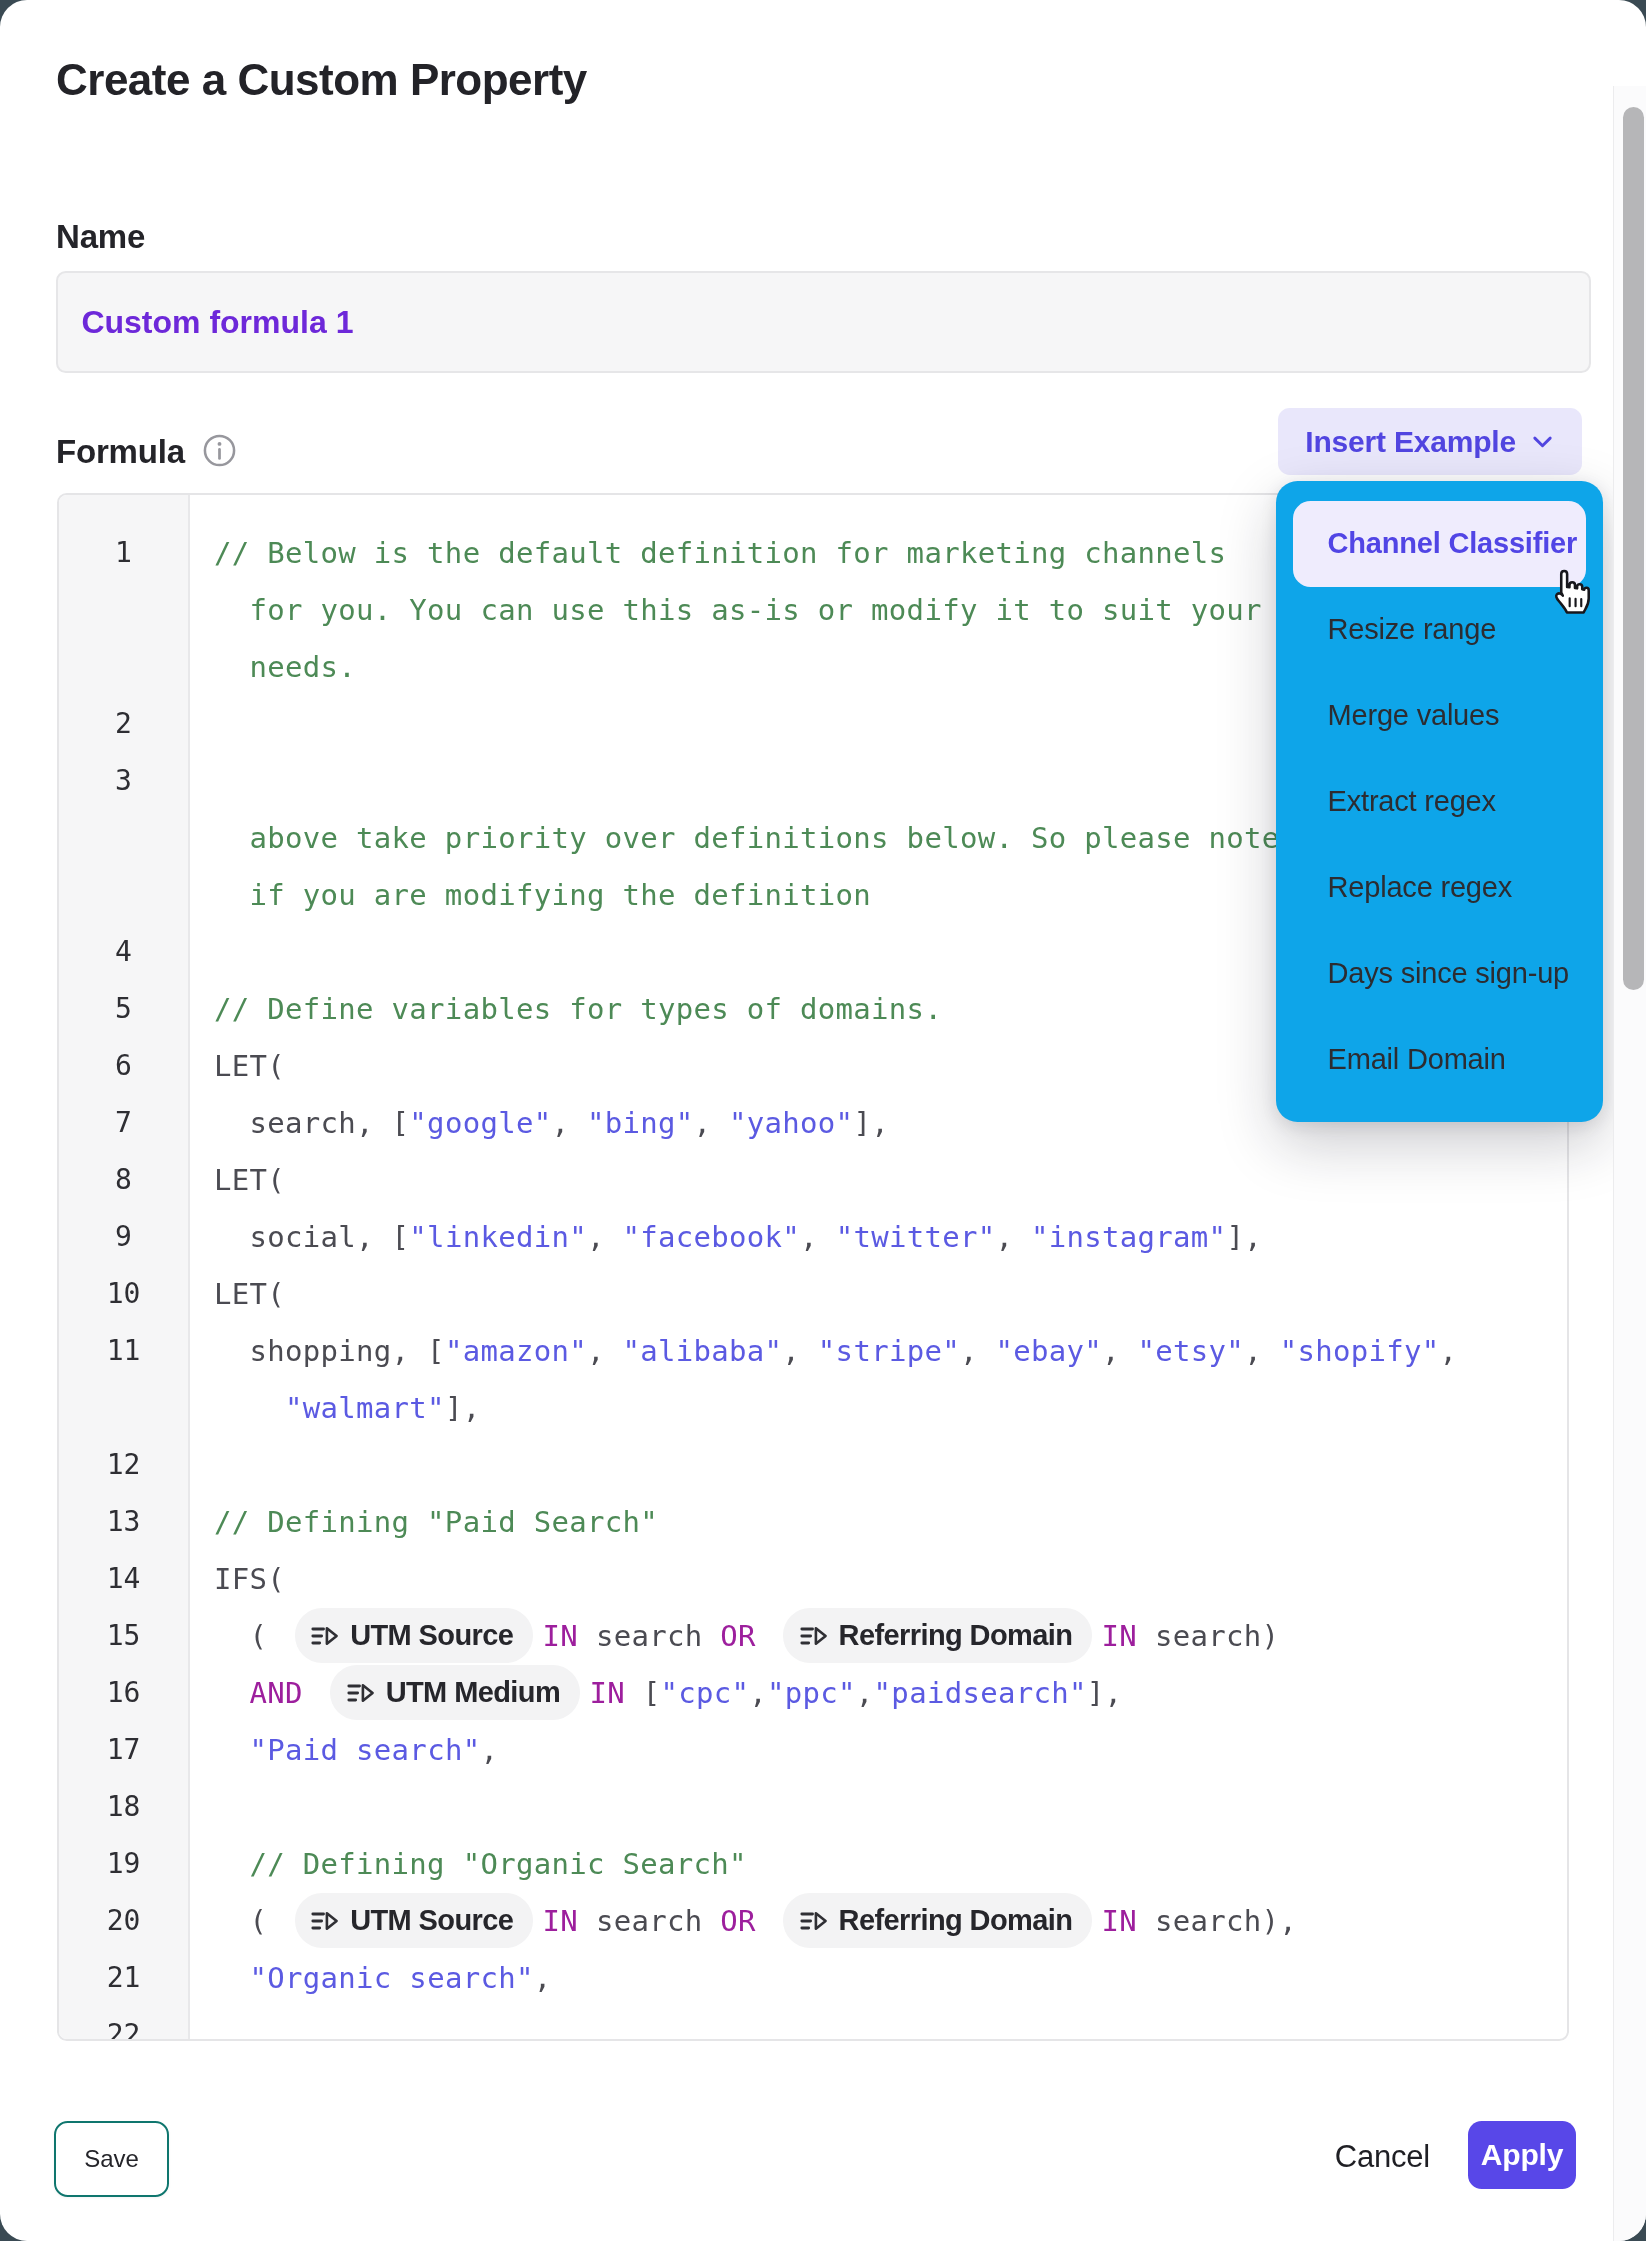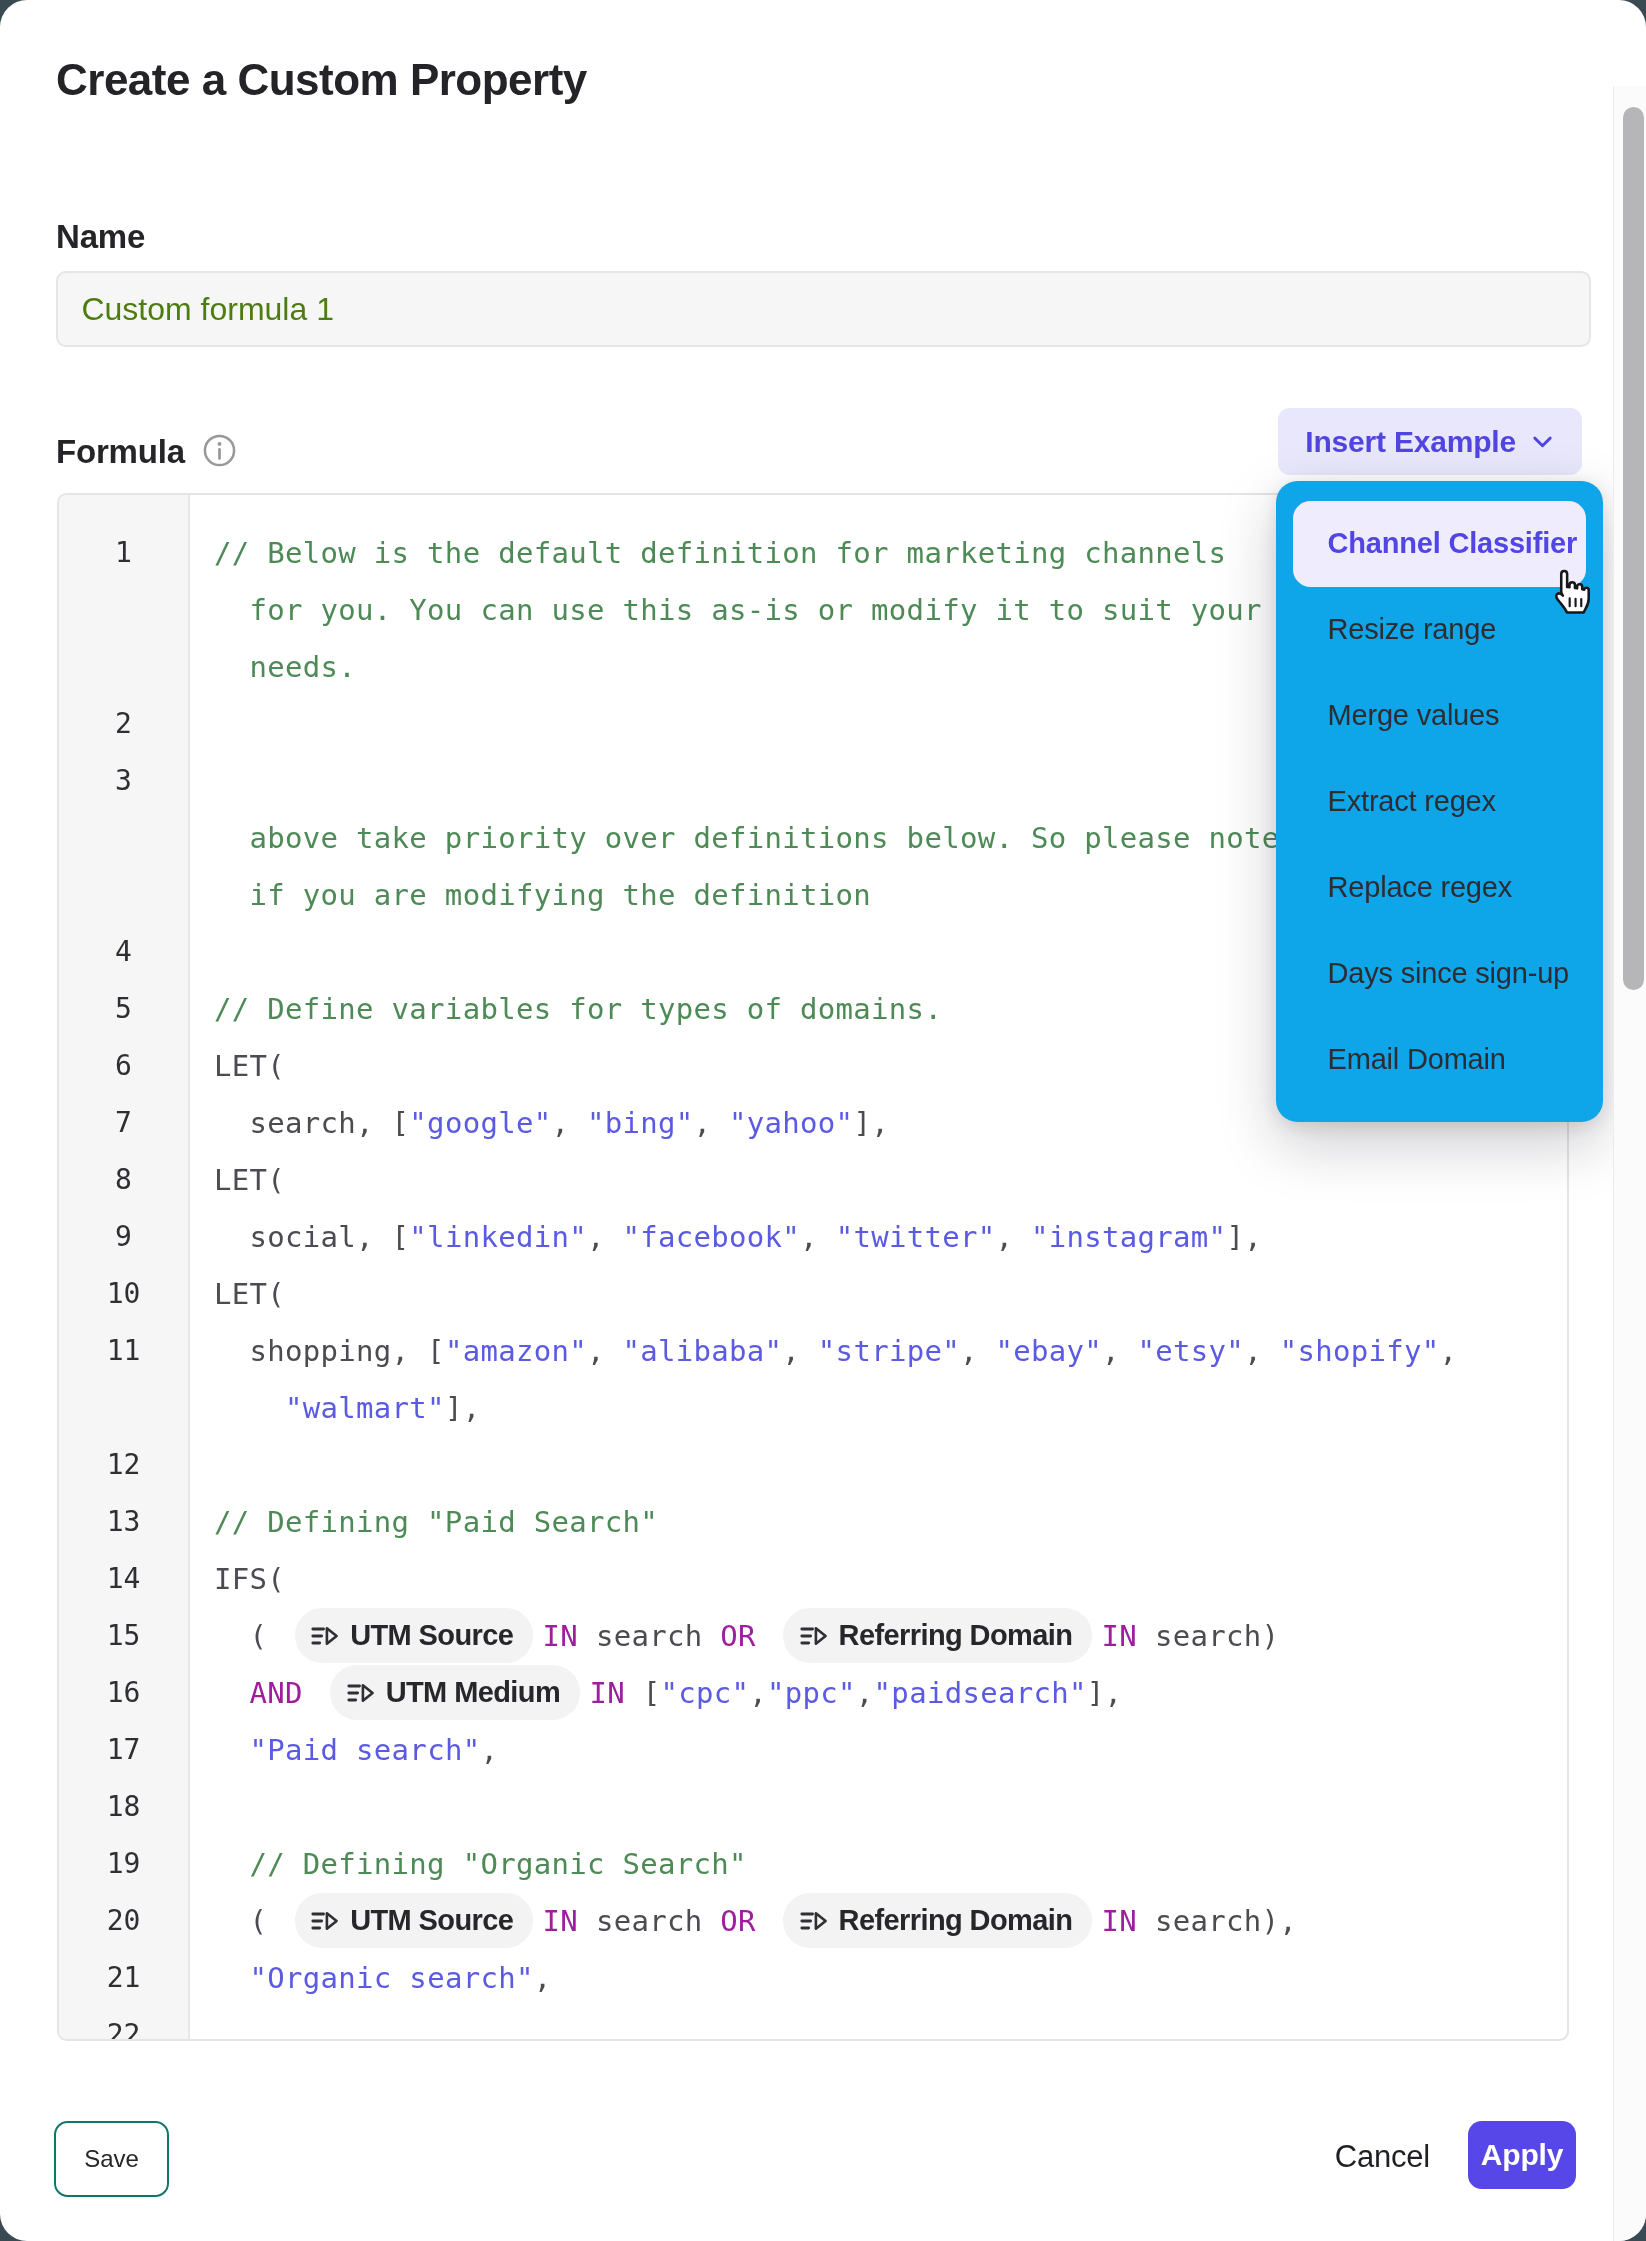--- a/index.html
+++ b/index.html
@@ -18,24 +18,24 @@
     position:absolute;left:56px;top:55px;
     font-size:44px;font-weight:700;color:#232328;letter-spacing:-0.5px;text-align:right;
   }
   .field-label{
     position:absolute;left:56px;
     font-size:33px;font-weight:700;color:#242429;letter-spacing:-0.2px;
   }
   .name-label{top:218px;}
   .formula-label{top:433px;}
   .name-input{
-    position:absolute;left:56px;top:271px;width:1535px;height:76px;
+    position:absolute;left:56px;top:271px;width:1535px;height:102px;
     box-sizing:border-box;background:#f6f6f7;border:2px solid #e6e6e8;border-radius:9.8px;
     font-family:"Liberation Sans",sans-serif;
-    font-size:32px;color:#4d7c0f;padding:0 23.4px;outline:none;
+    font-size:32px;color:#6d28d9;padding:0 23.4px;outline:none;font-weight:bold;
   }
   .info-icon{position:absolute;left:202px;top:433px;width:35px;height:35px;}
   
   .insert-btn{
     position:absolute;left:1278px;top:408px;width:304px;height:67px;
     background:#e9e7fb;border-radius:11.7px;border:none;cursor:pointer;
     display:flex;align-items:center;justify-content:center;gap:13.7px;
     font-family:"Liberation Sans",sans-serif;
     font-size:30px;font-weight:600;color:#5145e0;letter-spacing:-0.2px;
   }

